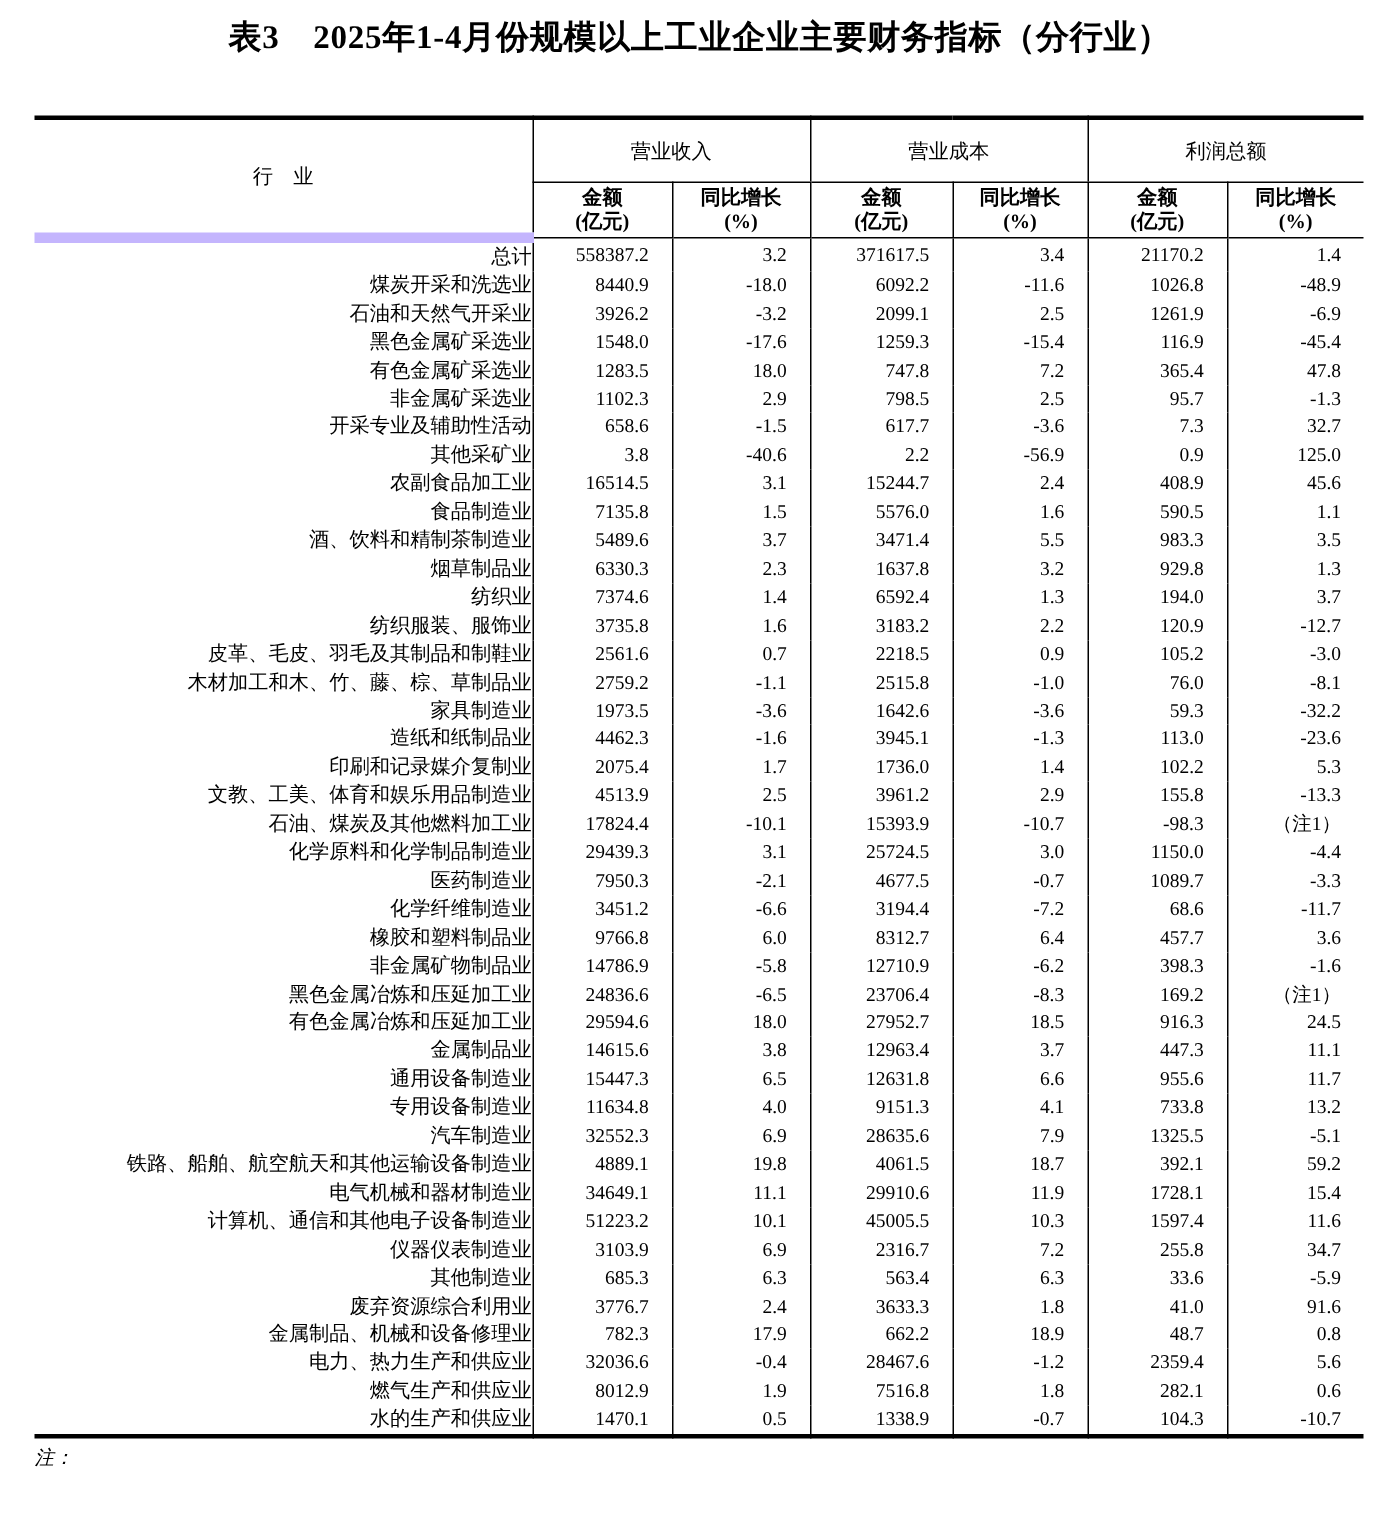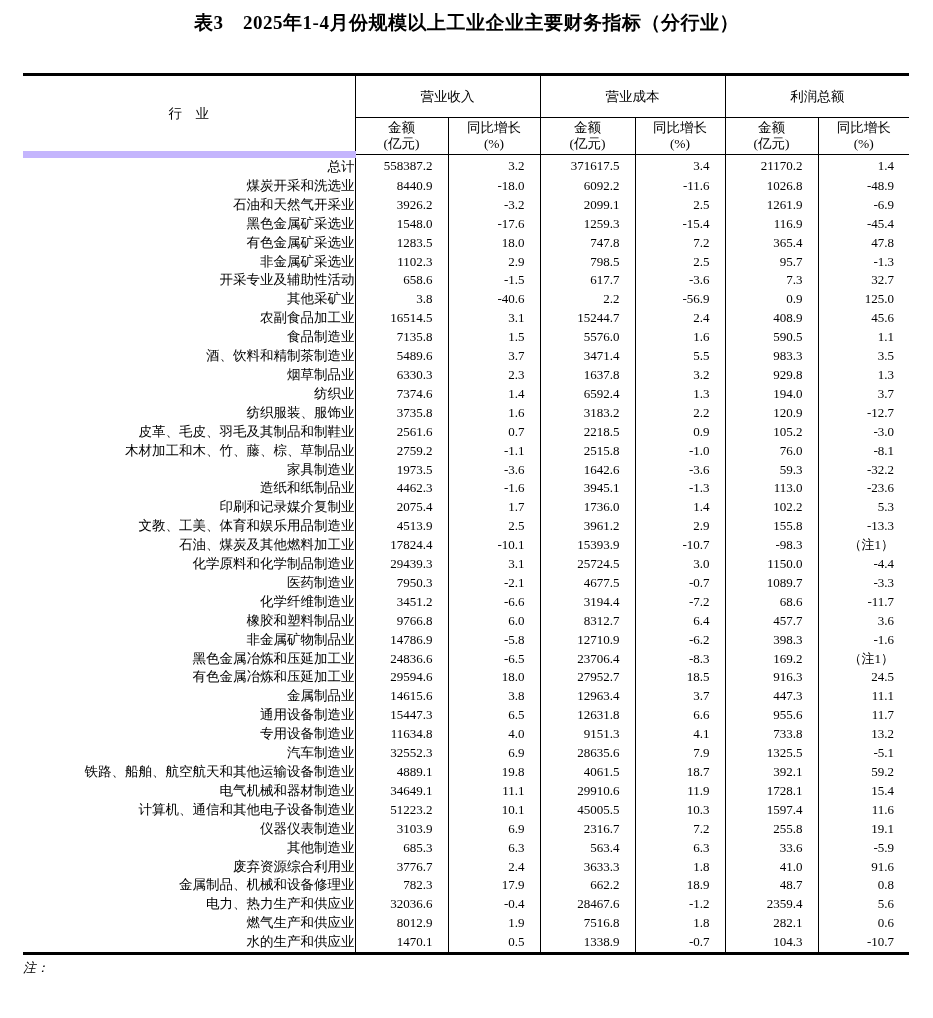--- a/index.html
+++ b/index.html
@@ -5,21 +5,21 @@
   * { box-sizing: border-box; }
   html, body {
     margin: 0; padding: 0;
     width: 933px; height: 1018px;
     background: #ffffff; color: #000000;
     font-family: "Liberation Serif", "DejaVu Serif", serif;
   }
   .title {
     margin-top: 10px;
     text-align: center;
-    font-size: 19px;
+    font-size: 22px;
     font-weight: bold;
     letter-spacing: 0.5px;
   }
   table.fin {
     border-collapse: collapse;
     table-layout: fixed;
     width: 886px;
     margin: 37px 0 0 23px;
     border-top: 3px solid #000;
     border-bottom: 3px solid #000;
@@ -28,21 +28,21 @@
     font-weight: normal;
     font-size: 13.5px;
     text-align: center;
     vertical-align: middle;
     padding: 0;
     border-left: 1px solid #000;
   }
   thead th.industry-head { border-left: none; border-bottom: 7px solid #c4b5fd; }
   thead tr.group-row th { height: 43px; }
   thead tr.group-row th.group-head { border-bottom: 1px solid #000; margin-top: 19px; }
-  thead tr.sub-row th { height: 37px; border-bottom: 1px solid #000; line-height: 16px; }
+  thead tr.sub-row th { height: 37px; border-bottom: 1px solid #000; line-height: 16px; font-weight: bold; }
   tbody td {
     height: 18.9px;
     padding: 0;
     font-size: 13.5px;
     line-height: 18.9px;
     border-left: 1px solid #000;
     white-space: nowrap;
     overflow: hidden;
     vertical-align: middle;
   }
@@ -422,21 +422,21 @@
         <td class="num">1597.4</td>
         <td class="num">11.6</td>
       </tr>
       <tr>
         <td class="industry indent">仪器仪表制造业</td>
         <td class="num">3103.9</td>
         <td class="num">6.9</td>
         <td class="num">2316.7</td>
         <td class="num">7.2</td>
         <td class="num">255.8</td>
-        <td class="num">19.1</td>
+        <td class="num">34.7</td>
       </tr>
       <tr>
         <td class="industry indent">其他制造业</td>
         <td class="num">685.3</td>
         <td class="num">6.3</td>
         <td class="num">563.4</td>
         <td class="num">6.3</td>
         <td class="num">33.6</td>
         <td class="num">-5.9</td>
       </tr>

